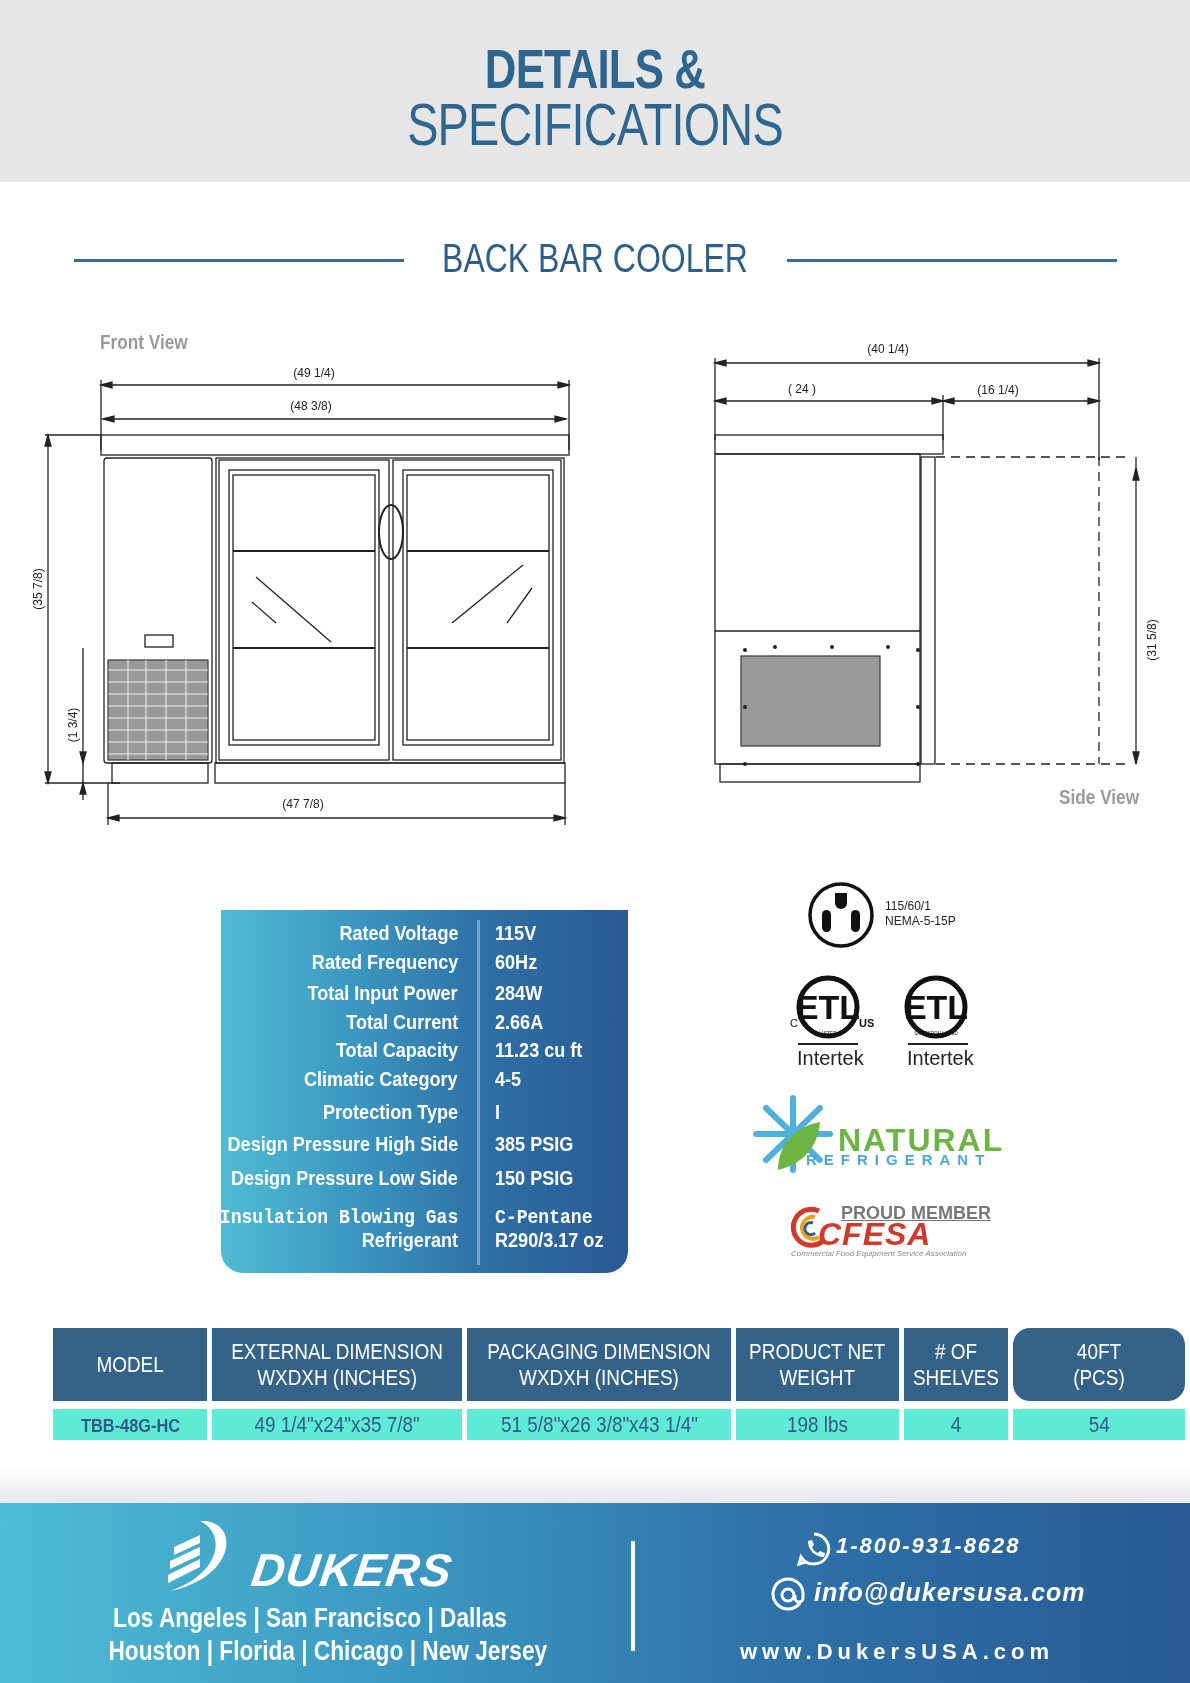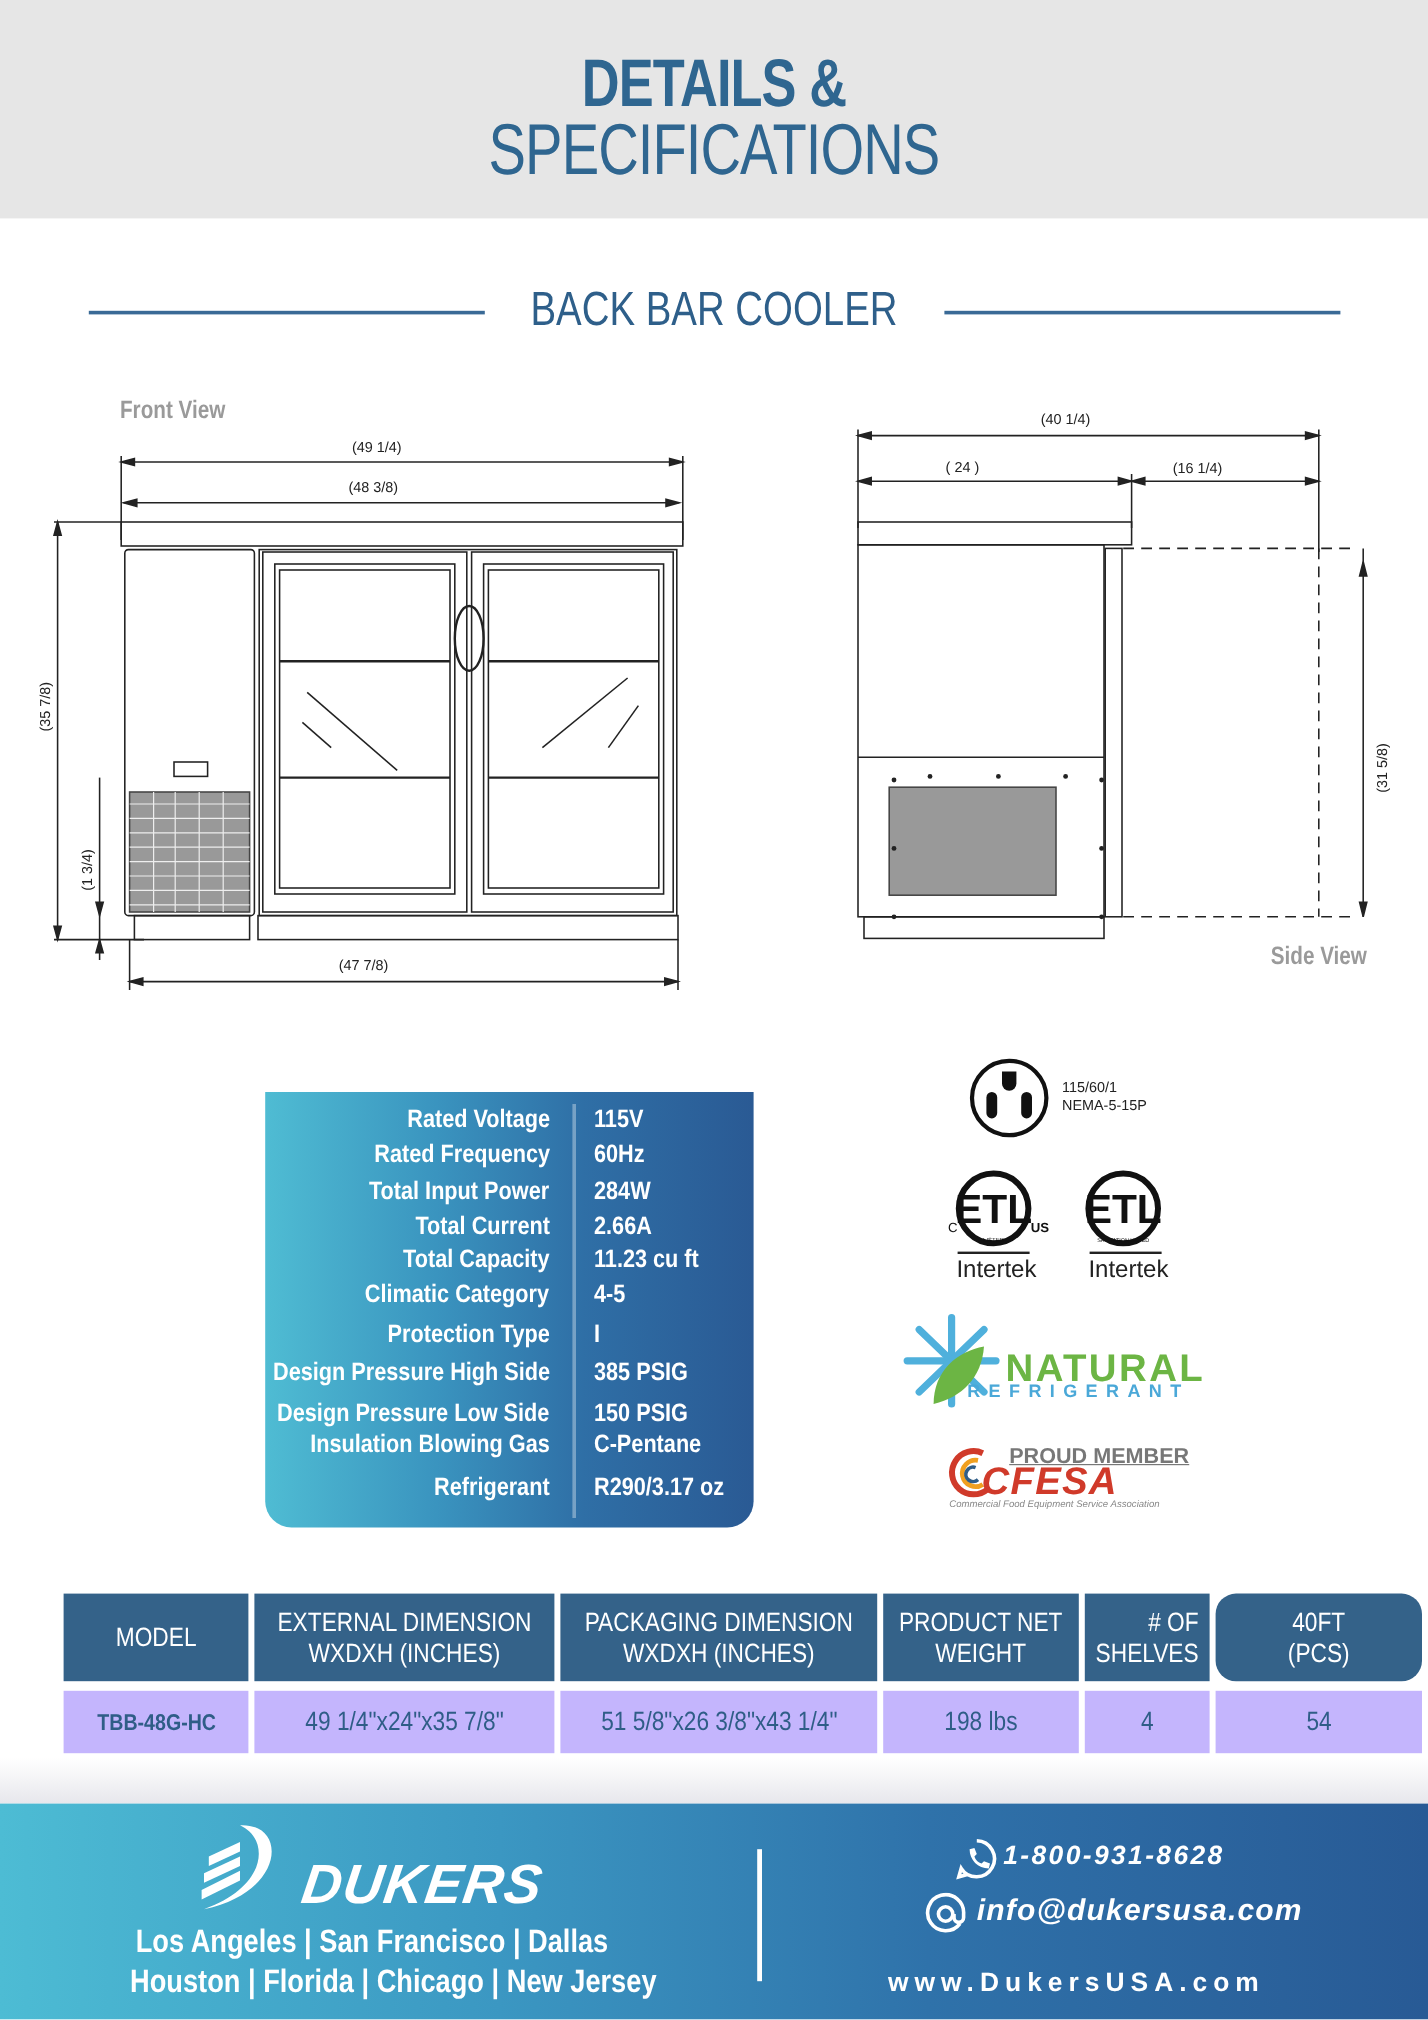--- a/index.html
+++ b/index.html
@@ -31,21 +31,21 @@
   .intertek-rule { position: absolute; height: 2px; background: #222; }
 
   .natural-word { position: absolute; left: 838px; top: 1122px; font-size: 32px; font-weight: bold; color: #6cb544; letter-spacing: 2px; }
   .refrig-word { position: absolute; left: 806px; top: 1151px; font-size: 15px; font-weight: bold; color: #4aa8d8; letter-spacing: 7px; }
   .cfesa-top { position: absolute; left: 841px; top: 1203px; font-size: 18px; font-weight: bold; color: #777; text-decoration: underline; }
   .cfesa-word { position: absolute; left: 818px; top: 1216px; font-size: 32px; font-weight: bold; font-style: italic; color: #d03a2a; letter-spacing: 1px; }
   .cfesa-sub { position: absolute; left: 791px; top: 1249px; font-size: 8px; font-style: italic; color: #888; }
 
   table.spec-table { position: absolute; left: 48px; top: 1320px; border-collapse: separate; border-spacing: 5px 8px; }
   .spec-table th { background: #346289; color: #fff; font-weight: normal; font-size: 22px; line-height: 26px; height: 73px; text-align: center; padding: 0 2px; }
-  .spec-table td { background: #c4b5fd; color: #2f5d87; font-size: 22px; height: 52px; text-align: center; }
+  .spec-table td { background: #5eead4; color: #2f5d87; font-size: 22px; height: 31px; text-align: center; }
   .th-inner, .td-inner { display: inline-block; transform: scaleX(0.86); white-space: nowrap; }
   .td-model { font-weight: bold; font-size: 19px; }
 
   .fade { position: absolute; left: 0; top: 1465px; width: 1190px; height: 38px; background: linear-gradient(180deg, #ffffff 0%, #e7e7ec 100%); }
   .footer { position: absolute; left: 0; top: 1503px; width: 1190px; height: 180px; background: linear-gradient(90deg, #4dbcd4 0%, #3b97c2 35%, #2f72aa 65%, #285a95 100%); }
   .footer-divider { position: absolute; left: 631px; top: 38px; width: 4px; height: 110px; background: #fff; }
   .brand-word { position: absolute; left: 252px; top: 40px; font-size: 46px; font-weight: bold; font-style: italic; color: #fff; letter-spacing: 1px; transform: skewX(-8deg); }
   .cities { position: absolute; left: 70px; width: 480px; text-align: center; color: #fff; font-size: 27px; font-weight: bold; transform: scaleX(0.84); transform-origin: center; white-space: nowrap; }
   .contact { position: absolute; color: #fff; font-weight: bold; font-style: italic; white-space: nowrap; }
   .contact-icon { position: absolute; }
@@ -217,21 +217,21 @@
       <span class="spec-value">I</span>
     </div>
   <div class="spec-row" style="top:222px;">
       <span class="spec-label">Design Pressure High Side</span>
       <span class="spec-value">385 PSIG</span>
     </div>
   <div class="spec-row" style="top:256px;padding-left:44px;">
       <span class="spec-label">Design Pressure Low Side</span>
       <span class="spec-value">150 PSIG</span>
     </div>
-  <div class="spec-row" style="top:282px;">
+  <div class="spec-row" style="top:296px;font-family:Liberation Mono, monospace;">
       <span class="spec-label">Insulation Blowing Gas</span>
       <span class="spec-value">C-Pentane</span>
     </div>
   <div class="spec-row" style="top:318px;">
       <span class="spec-label">Refrigerant</span>
       <span class="spec-value">R290/3.17 oz</span>
     </div>
 </div>
 
 <svg class="drawing" style="left:806px;top:880px;" width="70" height="70" viewBox="0 0 70 70">
@@ -284,21 +284,21 @@
 <div class="cfesa-word">CFESA</div>
 <div class="cfesa-sub">Commercial Food Equipment Service Association</div>
 
 <table class="spec-table">
   <thead>
     <tr>
       <th style="width:157px;"><span class="th-inner">MODEL</span></th>
       <th style="width:231px;"><span class="th-inner"><span>EXTERNAL DIMENSION</span><br><span>WXDXH (INCHES)</span></span></th>
       <th style="width:239px;"><span class="th-inner"><span>PACKAGING DIMENSION</span><br><span>WXDXH (INCHES)</span></span></th>
       <th style="width:150px;"><span class="th-inner"><span>PRODUCT NET</span><br><span>WEIGHT</span></span></th>
-      <th style="width:98px;text-align:right;"><span class="th-inner"><span># OF</span><br><span>SHELVES</span></span></th>
+      <th style="width:98px;"><span class="th-inner"><span># OF</span><br><span>SHELVES</span></span></th>
       <th style="width:180px;border-radius:17px;"><span class="th-inner"><span>40FT</span><br><span>(PCS)</span></span></th>
     </tr>
   </thead>
   <tbody>
     <tr>
       <td><span class="td-inner td-model">TBB-48G-HC</span></td>
       <td><span class="td-inner">49 1/4"x24"x35 7/8"</span></td>
       <td><span class="td-inner">51 5/8"x26 3/8"x43 1/4"</span></td>
       <td><span class="td-inner">198 lbs</span></td>
       <td><span class="td-inner">4</span></td>

